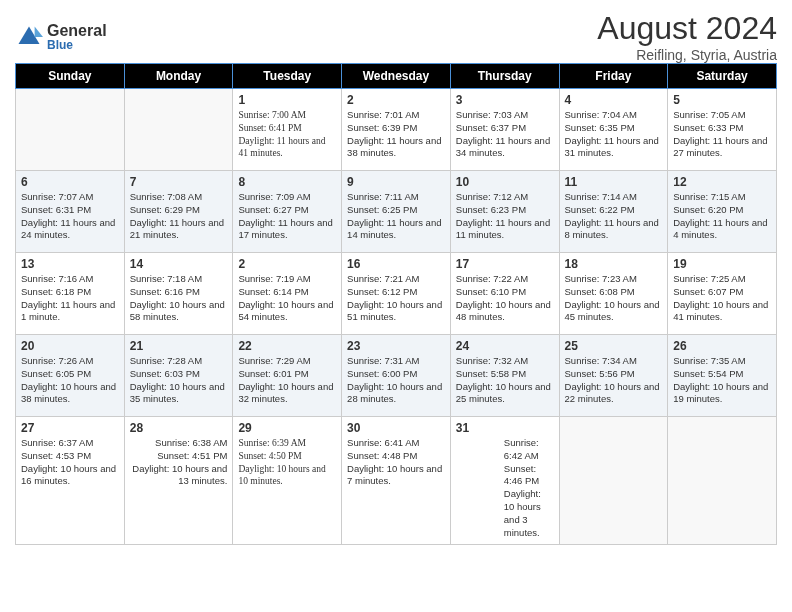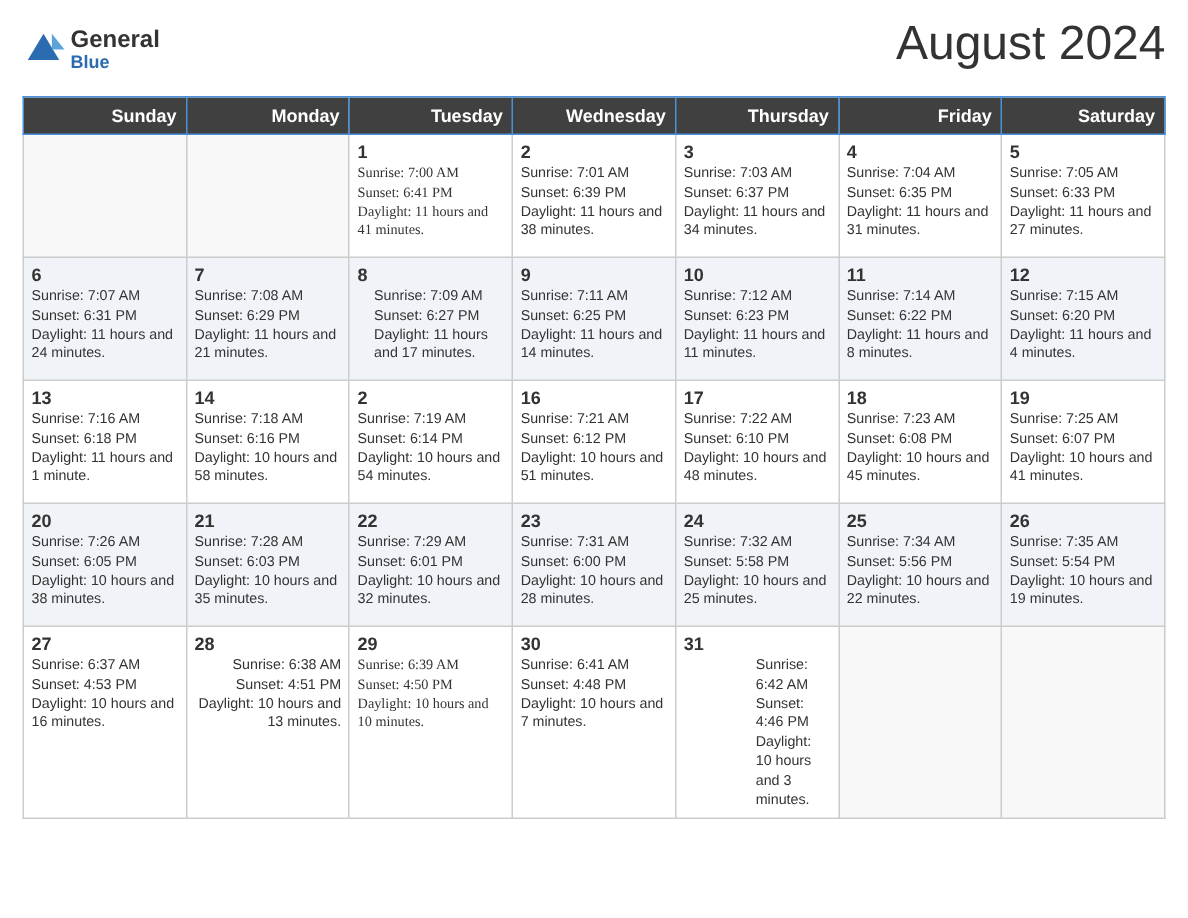--- a/index.html
+++ b/index.html
@@ -11,22 +11,22 @@
       overflow: hidden;
     }
     .page {
       width: 792px;
       height: 612px;
       padding: 10px 15px;
     }
     .header {
       display: flex;
       justify-content: space-between;
-      align-items: flex-end;
-      margin-bottom: 17px;
+      align-items: center;
+      margin-bottom: 0;
     }
     .logo {
       display: flex;
       align-items: center;
     }
     .logo-text {
       display: flex;
       flex-direction: column;
       line-height: 1;
     }
@@ -56,23 +56,23 @@
     .location {
       font-size: 14px;
       color: #555;
     }
     .calendar {
       width: 100%;
       border-collapse: collapse;
       table-layout: fixed;
     }
     .calendar th {
-      background-color: #404040;
+      background-color: #000000;
       color: white;
-      text-align: right;
+      text-align: center;
       padding: 5px 6px;
       font-size: 12px;
       font-weight: bold;
       border: 1px solid #4a90d9;
     }
     .calendar td {
       border: 1px solid #ccc;
       vertical-align: top;
       padding: 4px 5px;
       font-size: 10px;
@@ -110,20 +110,21 @@
         <polygon points="20,5 35,30 5,30" fill="#2b6cb0"></polygon>
         <polygon points="28,5 40,20 28,20" fill="#5ba3d9"></polygon>
       </svg>
       <div class="logo-text">
         <span class="logo-general">General</span>
         <span class="logo-blue">Blue</span>
       </div>
     </div>
     <div class="title-section">
       <div class="month-title">August 2024</div>
+      <div class="location">Reifling, Styria, Austria</div>
     </div>
   </div>
 
   <table class="calendar">
     <thead>
       <tr>
         <th>Sunday</th>
         <th>Monday</th>
         <th>Tuesday</th>
         <th>Wednesday</th>
@@ -175,21 +176,21 @@
 Daylight: 11 hours and 24 minutes.</div>
           </td>
           <td>
             <div class="day-number">7</div>
             <div class="day-info" style="white-space: pre-line;">Sunrise: 7:08 AM
 Sunset: 6:29 PM
 Daylight: 11 hours and 21 minutes.</div>
           </td>
           <td>
             <div class="day-number">8</div>
-            <div class="day-info" style="white-space: pre-line; margin-left: 11px;">Sunrise: 7:09 AM
+            <div class="day-info" style="white-space: pre-line;">Sunrise: 7:09 AM
 Sunset: 6:27 PM
 Daylight: 11 hours and 17 minutes.</div>
           </td>
           <td>
             <div class="day-number">9</div>
             <div class="day-info" style="white-space: pre-line;">Sunrise: 7:11 AM
 Sunset: 6:25 PM
 Daylight: 11 hours and 14 minutes.</div>
           </td>
           <td>

